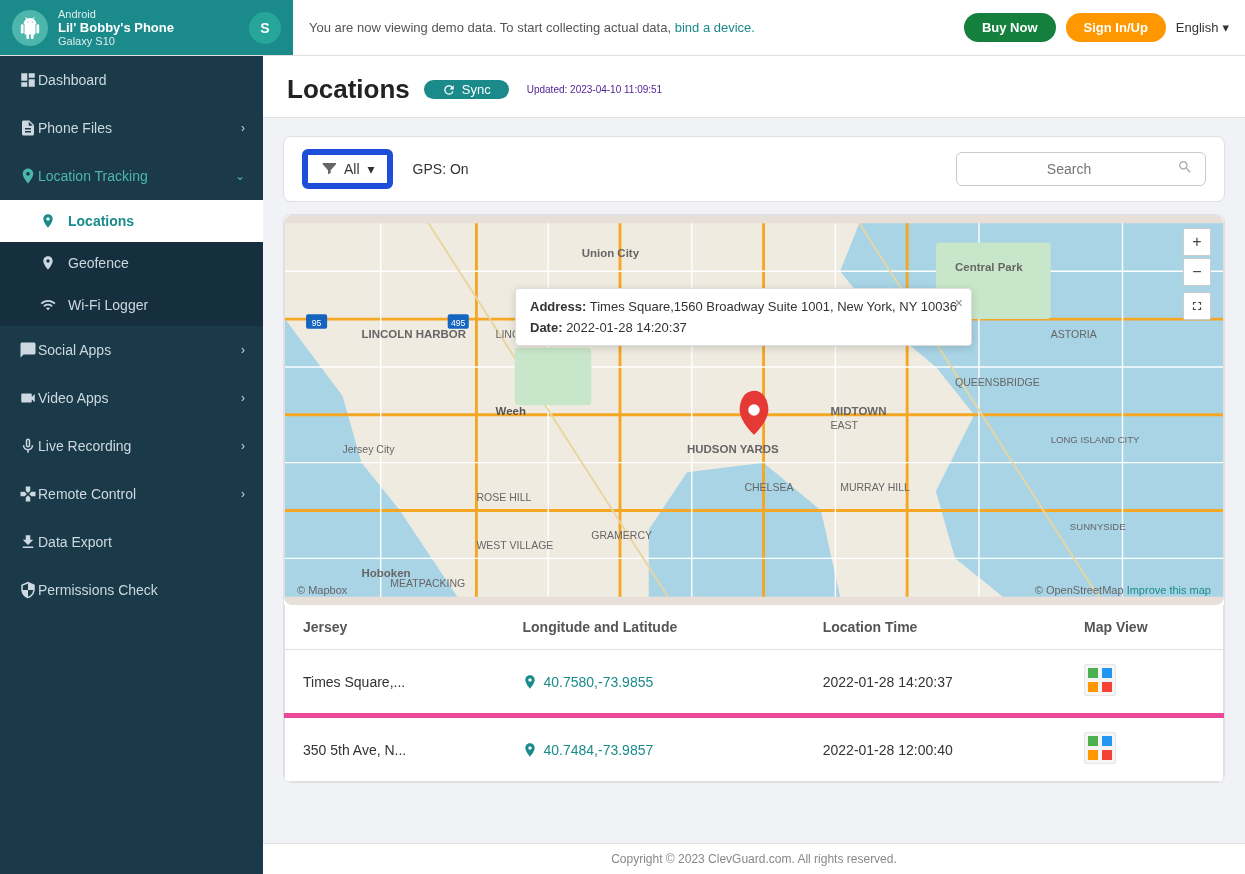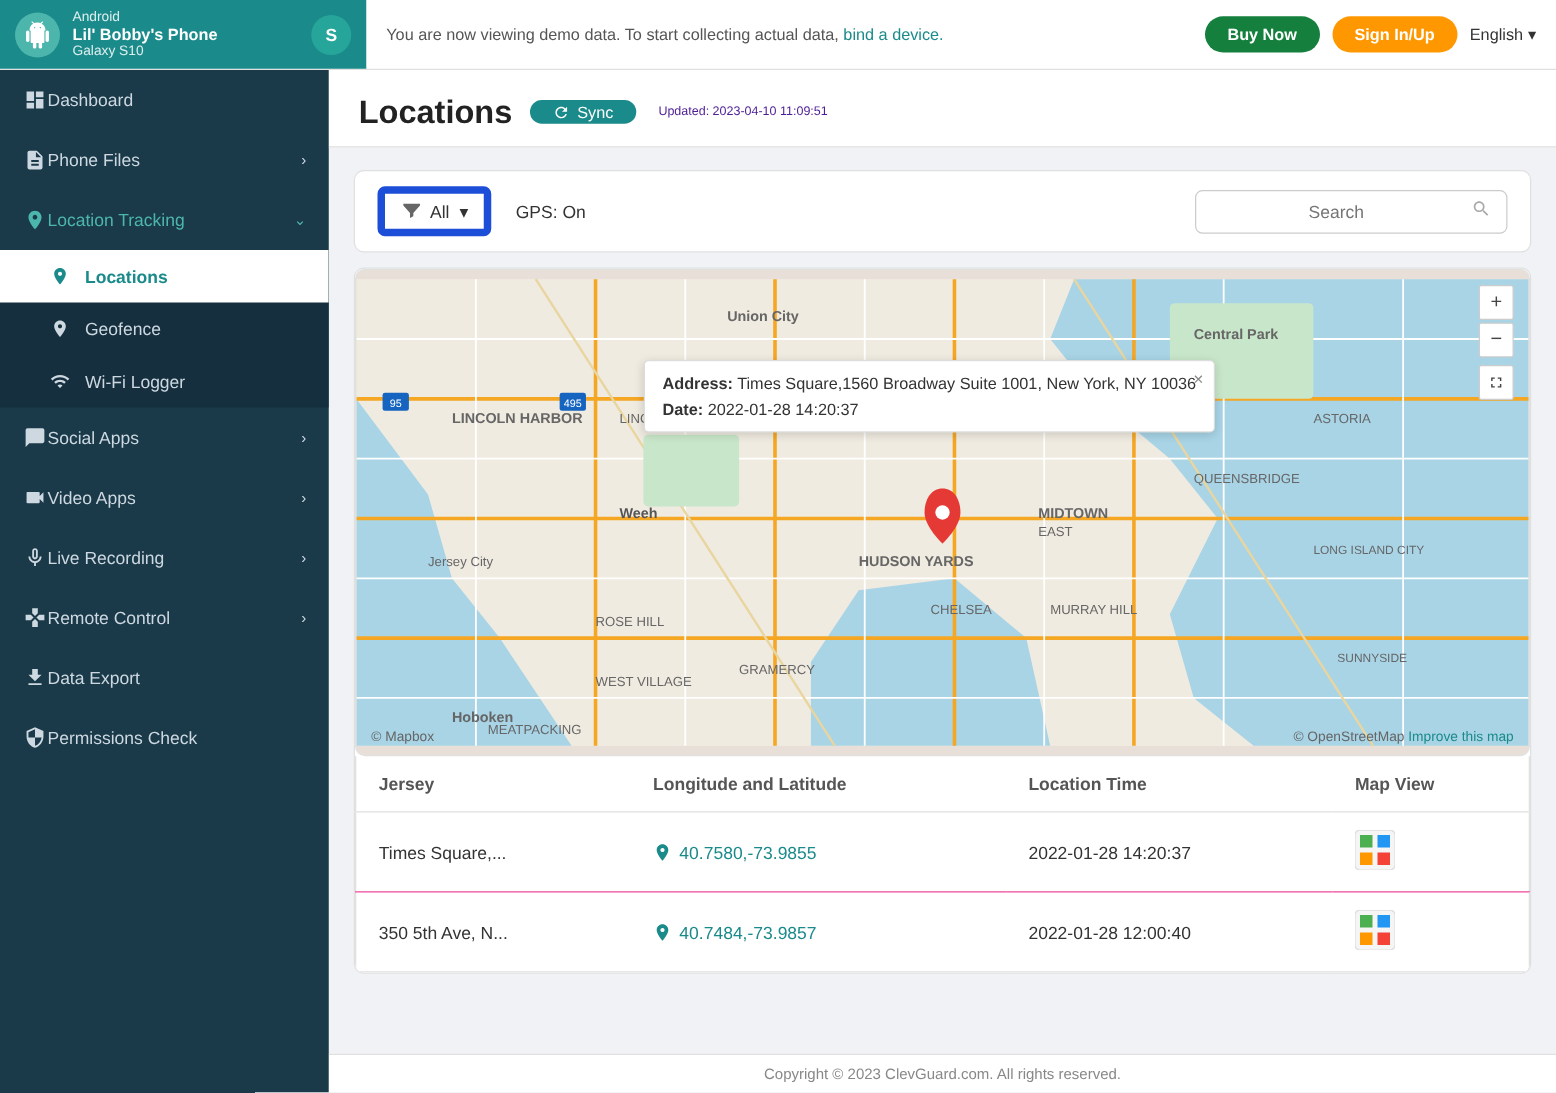--- a/index.html
+++ b/index.html
@@ -146,21 +146,21 @@
     .data-table {
       width: 100%; border-collapse: collapse; background: #fff;
       border: 1px solid #e0e0e0; border-top: none;
     }
     .data-table th {
       padding: 14px 18px; text-align: left; font-size: 14px; color: #555;
       font-weight: 600; border-bottom: 1px solid #e0e0e0; background: #fff;
     }
     .data-table td {
       padding: 14px 18px; font-size: 14px; color: #333;
-      border-bottom: 1px solid #ec4899;
+      border-bottom: 5px solid #ec4899;
     }
     .data-table tr:last-child td { border-bottom: none; }
     .coords-link { color: #1a8a8a; text-decoration: none; display: flex; align-items: center; gap: 5px; }
     .map-view-icon {
       width: 32px; height: 32px; cursor: pointer;
     }
 
     
     .footer {
       text-align: center; font-size: 12px; color: #888;

